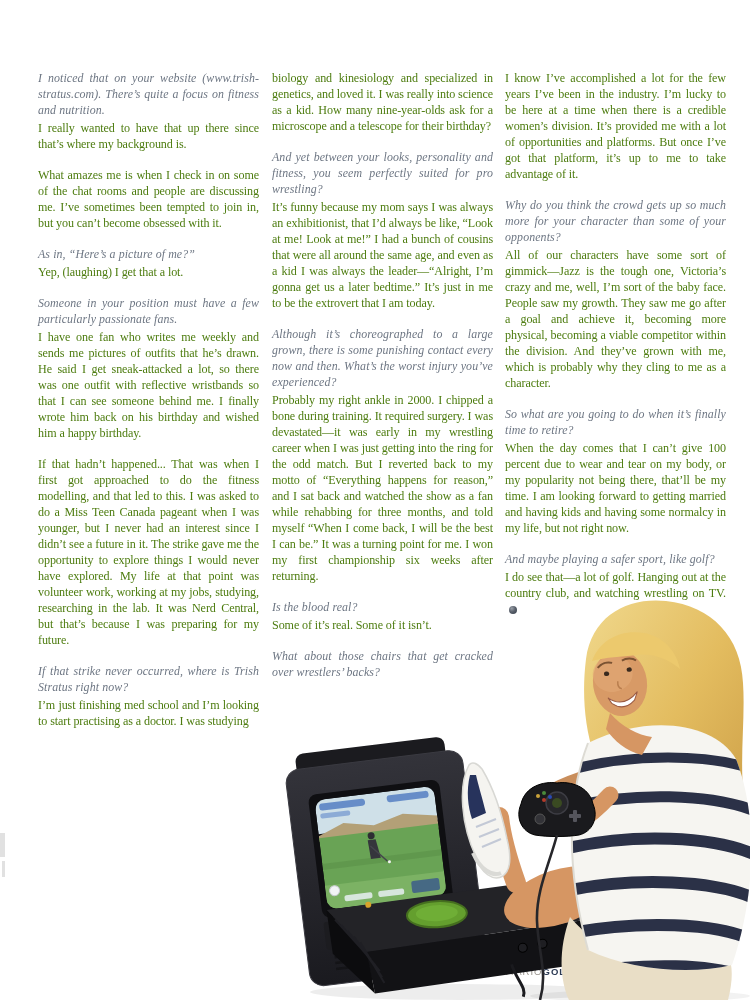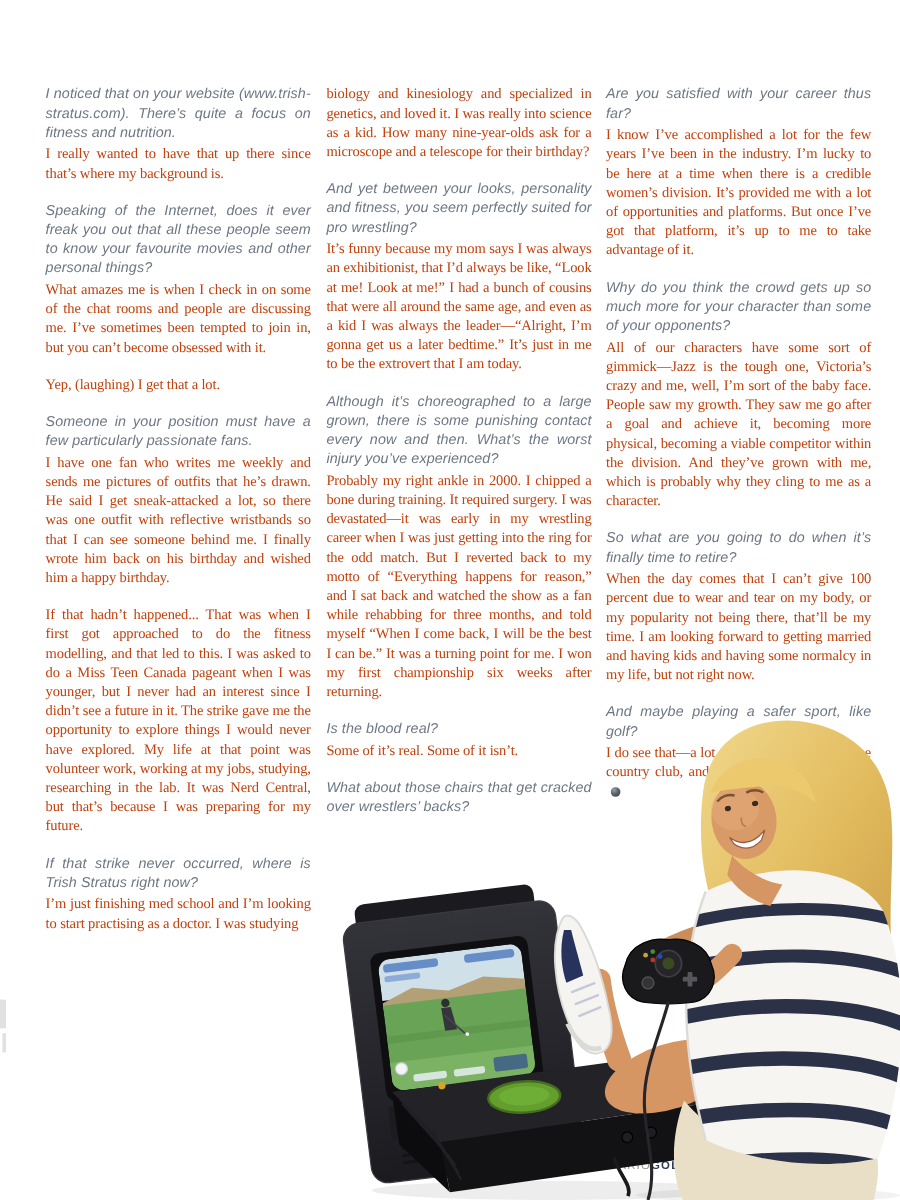--- a/index.html
+++ b/index.html
@@ -4,25 +4,25 @@
 <style>
   html,body{margin:0;padding:0;background:#ffffff;}
   #page{position:relative;width:750px;height:1000px;background:#ffffff;overflow:hidden;
         font-family:"Liberation Serif", serif;}
   .col{position:absolute;top:70px;width:221px;}
   #col1{left:38px;}
   #col2{left:272px;}
   #col3{left:505px;}
   .qa{margin:0 0 15px 0;}
   .q{margin:0 0 2px 0;
-     font-family:Liberation Sans, sans-serif;
+     font-family:Liberation Serif, serif;
      font-style:italic;font-size:11.9px;line-height:16px;
      color:#6d7683;text-align:justify;letter-spacing:0.1px;}
   .a{margin:0;font-family:"Liberation Serif", serif;
-     font-size:12.1px;line-height:16px;color:#c2410c;
+     font-size:12.1px;line-height:16px;color:#4d7c0f;
      text-align:justify;letter-spacing:-0.1px;}
   .endmark{display:inline-block;width:8px;height:8px;border-radius:50%;
      margin-left:4px;vertical-align:-1px;
      background:radial-gradient(circle at 35% 30%, #9aa0a8 0%, #5a616c 45%, #353c48 100%);}
   #footer{position:absolute;top:962px;left:0;width:718px;height:18px;
      display:flex;justify-content:flex-end;align-items:baseline;
      font-family:"Liberation Sans", sans-serif;z-index:2;}
   .f-light{font-size:9.5px;letter-spacing:1px;color:#97928a;font-weight:400;}
   .f-bold{font-size:9.5px;letter-spacing:1px;color:#2d3b55;font-weight:700;}
   .f-gap{width:14px;}
@@ -39,24 +39,24 @@
 
   <div class="artifact" id="artifact1"></div>
   <div class="artifact" id="artifact2"></div>
 
   <div class="col" id="col1">
     <div class="qa">
       <p class="q">I noticed that on your website (www.trish-stratus.com). There’s quite a focus on fitness and nutrition.</p>
       <p class="a">I really wanted to have that up there since that’s where my background is.</p>
     </div>
     <div class="qa">
-      <p class="q">Speaking of the Internet, does it ever freak you out that all these people seem to know your favourite movies and other personal things?</p>
       <p class="a">What amazes me is when I check in on some of the chat rooms and people are discussing me. I’ve sometimes been tempted to join in, but you can’t become obsessed with it.</p>
     </div>
     <div class="qa">
+      <p class="q">As in, “Here’s a picture of me?”</p>
       <p class="a">Yep, (laughing) I get that a lot.</p>
     </div>
     <div class="qa">
       <p class="q">Someone in your position must have a few particularly passionate fans.</p>
       <p class="a">I have one fan who writes me weekly and sends me pictures of outfits that he’s drawn. He said I get sneak-attacked a lot, so there was one outfit with reflective wristbands so that I can see someone behind me. I finally wrote him back on his birthday and wished him a happy birthday.</p>
     </div>
     <div class="qa">
       <p class="a">If that hadn’t happened... That was when I first got approached to do the fitness modelling, and that led to this. I was asked to do a Miss Teen Canada pageant when I was younger, but I never had an interest since I didn’t see a future in it. The strike gave me the opportunity to explore things I would never have explored. My life at that point was volunteer work, working at my jobs, studying, researching in the lab. It was Nerd Central, but that’s because I was preparing for my future.</p>
     </div>
     <div class="qa">
@@ -81,21 +81,20 @@
       <p class="q">Is the blood real?</p>
       <p class="a">Some of it’s real. Some of it isn’t.</p>
     </div>
     <div class="qa">
       <p class="q">What about those chairs that get cracked over wrestlers’ backs?</p>
     </div>
   </div>
 
   <div class="col" id="col3">
     <div class="qa">
-      <p class="q">Are you satisfied with your career thus far?</p>
       <p class="a">I know I’ve accomplished a lot for the few years I’ve been in the industry. I’m lucky to be here at a time when there is a credible women’s division. It’s provided me with a lot of opportunities and platforms. But once I’ve got that platform, it’s up to me to take advantage of it.</p>
     </div>
     <div class="qa">
       <p class="q">Why do you think the crowd gets up so much more for your character than some of your opponents?</p>
       <p class="a">All of our characters have some sort of gimmick—Jazz is the tough one, Victoria’s crazy and me, well, I’m sort of the baby face. People saw my growth. They saw me go after a goal and achieve it, becoming more physical, becoming a viable competitor within the division. And they’ve grown with me, which is probably why they cling to me as a character.</p>
     </div>
     <div class="qa">
       <p class="q">So what are you going to do when it’s finally time to retire?</p>
       <p class="a">When the day comes that I can’t give 100 percent due to wear and tear on my body, or my popularity not being there, that’ll be my time. I am looking forward to getting married and having kids and having some normalcy in my life, but not right now.</p>
     </div>

